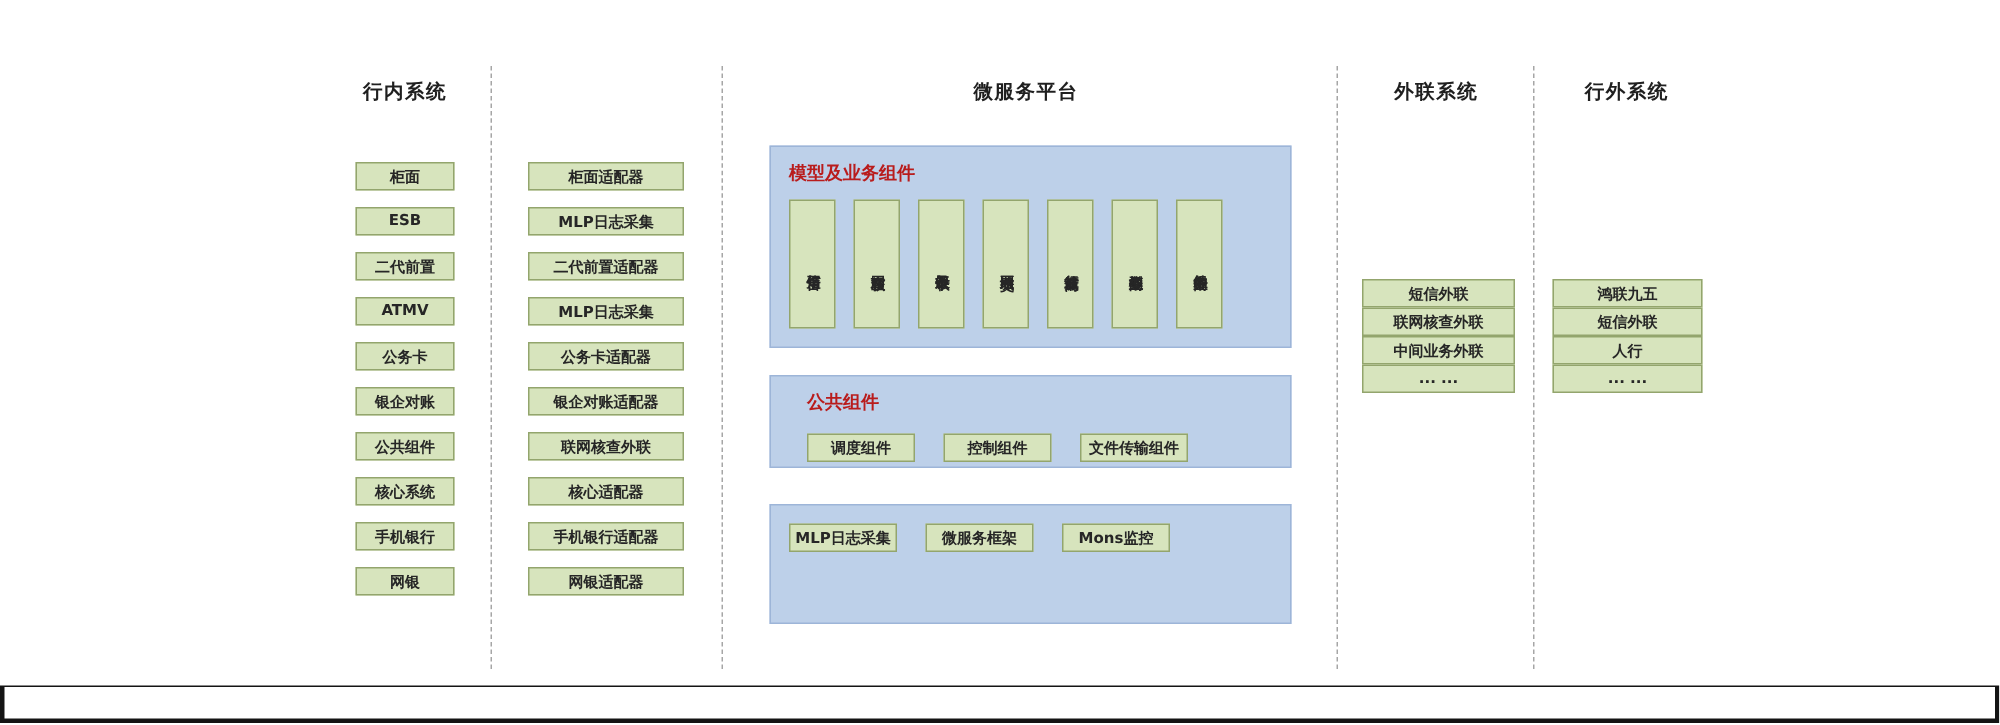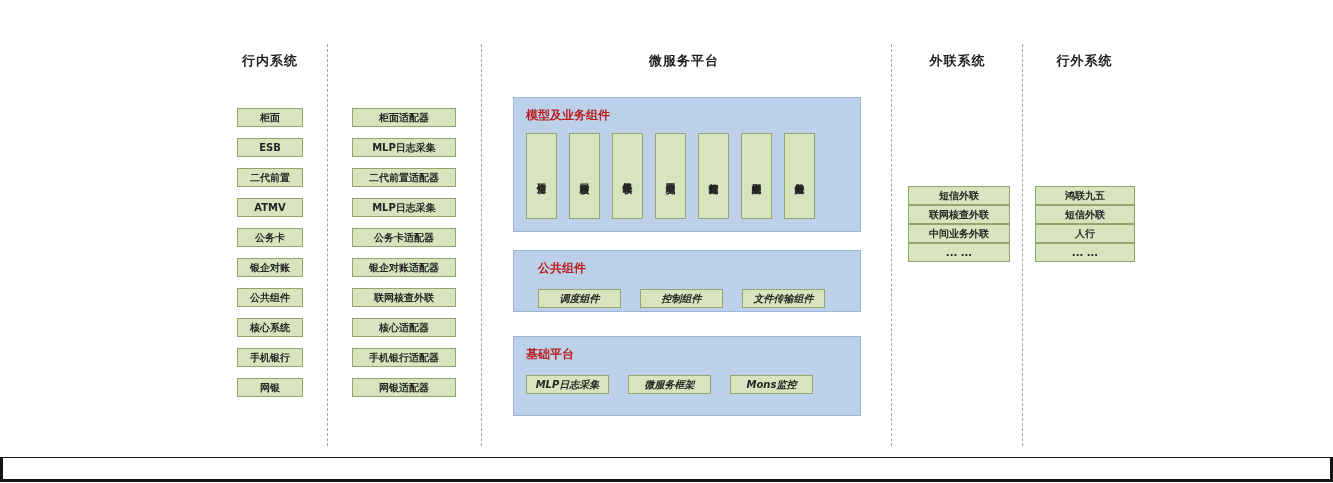--- a/index.html
+++ b/index.html
@@ -33,21 +33,21 @@
     padding:9px 0 0 12px;
   }
   .vrow { display:flex; gap:12px; padding:9px 0 0 12px; }
   .vbox {
     width:31px; height:86px; background:#d7e4bd; border:1px solid #93a56d;
     display:flex; align-items:center; justify-content:center;
     writing-mode:vertical-rl; text-orientation:upright;
     font-size:9.5px; font-weight:bold; color:#262626; line-height:1.05;
   }
   .hrow { display:flex; gap:19px; padding:12px 0 0 12px; }
-  .hrow .gbox { width:83px;font-style:italic; }
+  .hrow .gbox { width:72px; }
   .bottom-frame {
     position:absolute; left:0; right:0; top:457px; height:25px;
     border-top:1px solid #141414; border-bottom:3px solid #141414;
     border-left:3px solid #141414; border-right:3px solid #141414;
     background:#ffffff;
   }
 </style>
 </head>
 <body>
 
@@ -105,21 +105,20 @@
   <div class="panel" style="top:250px; height:62px;padding-left:12px;">
     <div class="panel-title">公共组件</div>
     <div class="hrow">
       <div class="gbox">调度组件</div>
       <div class="gbox">控制组件</div>
       <div class="gbox">文件传输组件</div>
     </div>
   </div>
 
   <div class="panel" style="top:336px; height:80px;">
-    <div class="panel-title">基础平台</div>
     <div class="hrow">
       <div class="gbox">MLP日志采集</div>
       <div class="gbox">微服务框架</div>
       <div class="gbox">Mons监控</div>
     </div>
   </div>
 
   <div class="stack wide" style="left:908px; top:186px; width:102px;">
     <div class="gbox">短信外联</div>
     <div class="gbox">联网核查外联</div>

